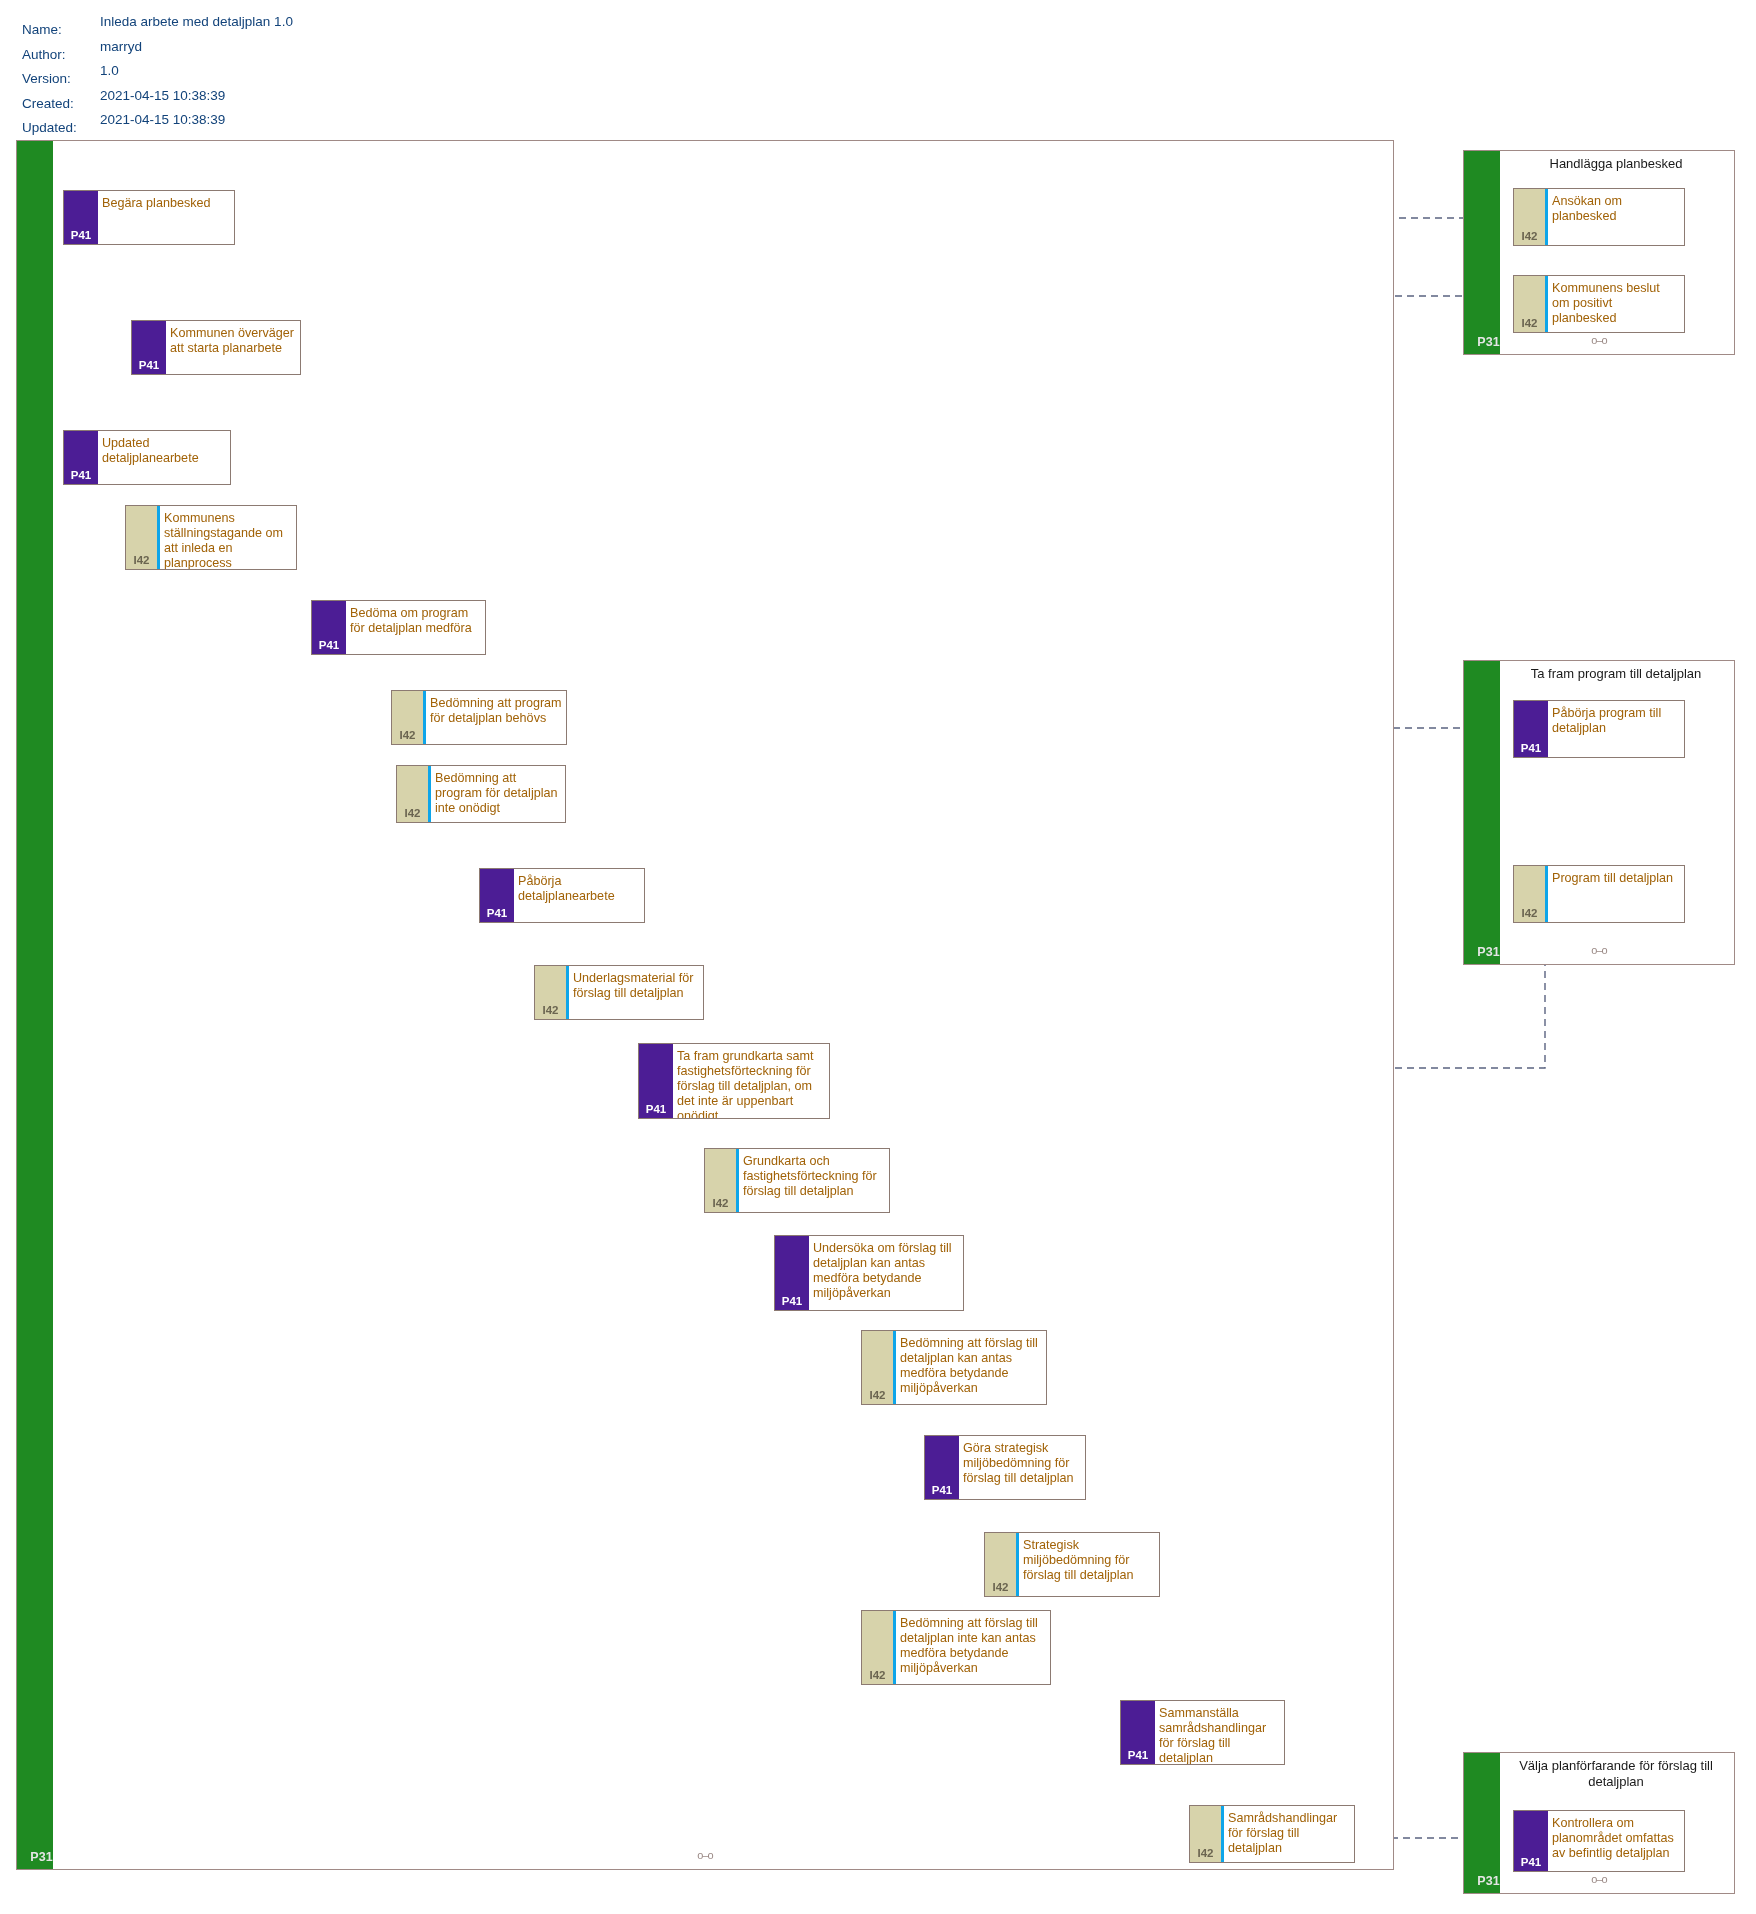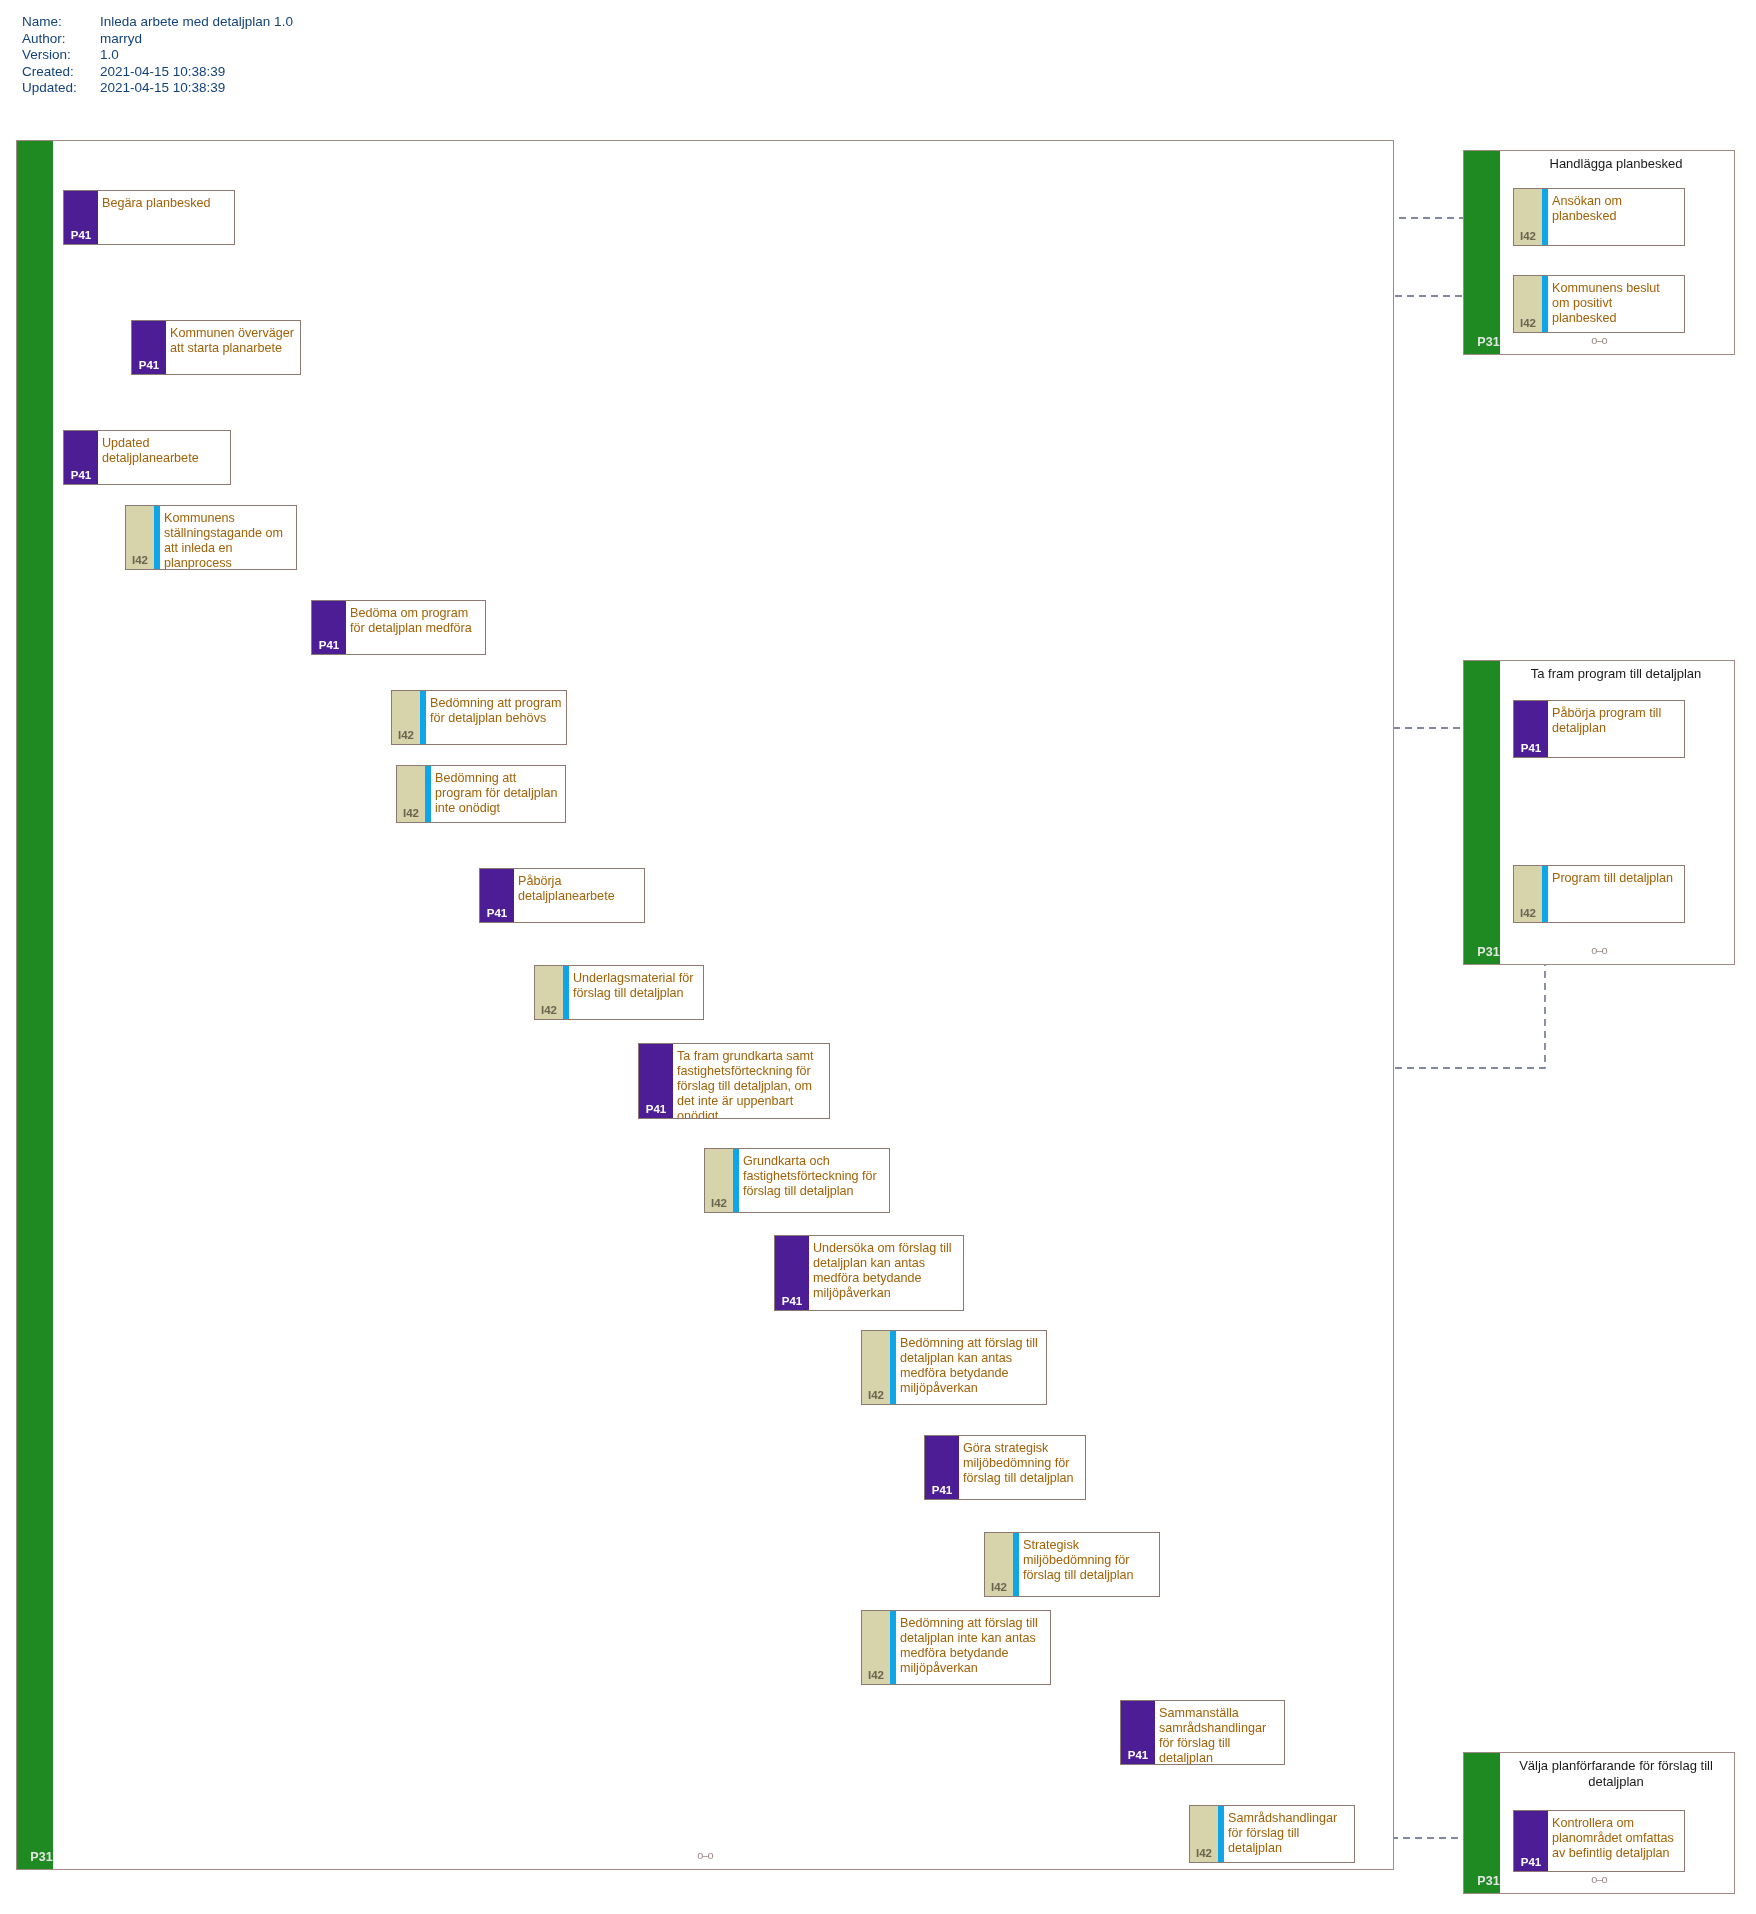--- a/index.html
+++ b/index.html
@@ -4,35 +4,35 @@
 <style>
   html,body{margin:0;padding:0;background:#ffffff;}
   body{
     font-family:"Liberation Sans","DejaVu Sans",sans-serif;
     color:#1a1a1a;
     width:1756px;height:1914px;position:relative;overflow:hidden;
   }
   
   #meta{position:absolute;left:22px;top:14px;font-size:13.5px;color:#12437a;line-height:16.5px;}
   #meta .row{display:flex;}
-  #meta .k{width:78px;color:#12437a;}
+  #meta .k{width:78px;color:#12437a;margin-top:8px;}
   #meta .v{color:#12437a;}
 
   
   .pool{position:absolute;border:1px solid #a08a86;background:#ffffff;box-sizing:border-box;}
   .pool-bar{position:absolute;left:0;top:0;bottom:0;width:36px;background:#1f8a22;}
   .pool-bar .code{position:absolute;left:0;right:0;bottom:5px;text-align:right;color:#e5e5e5;font-size:12.5px;font-weight:bold;letter-spacing:.2px;}
   .pool-title{position:absolute;left:40px;right:6px;top:5px;text-align:center;font-size:13px;color:#1a1a1a;line-height:16px;}
   .pool-marker{position:absolute;bottom:8px;left:0;right:0;text-align:center;font-size:11px;color:#9b8a86;letter-spacing:-1px;}
 
   
   .node{position:absolute;box-sizing:border-box;border:1px solid #8c7a72;background:#ffffff;display:flex;}
   .node .bar{width:34px;flex:0 0 34px;position:relative;box-sizing:border-box;}
   .node.p41 .bar{background:#4c1d95;}
-  .node.i42 .bar{background:#d7d3ab;border-right:6px solid #0ea5e9;}
+  .node.i42 .bar{background:#d7d3ab;border-right:3px solid #0ea5e9;}
   .node .bar .code{position:absolute;left:0;right:0;bottom:3px;text-align:center;font-size:11.5px;font-weight:bold;line-height:12px;}
   .node.p41 .bar .code{color:#ffffff;}
   .node.i42 .bar .code{color:#6b6550;}
   .node .body{flex:1 1 auto;padding:5px 4px 3px 4px;font-size:12.6px;line-height:15px;color:#a16207;overflow:hidden;}
 
   
   #wires{position:absolute;left:0;top:0;width:1756px;height:1914px;pointer-events:none;}
   #wires path{fill:none;stroke:#5a6380;stroke-width:1.4;stroke-dasharray:7 5;}
   #wires polyline.head{fill:none;stroke:#5a6380;stroke-width:1.4;}
 </style>

